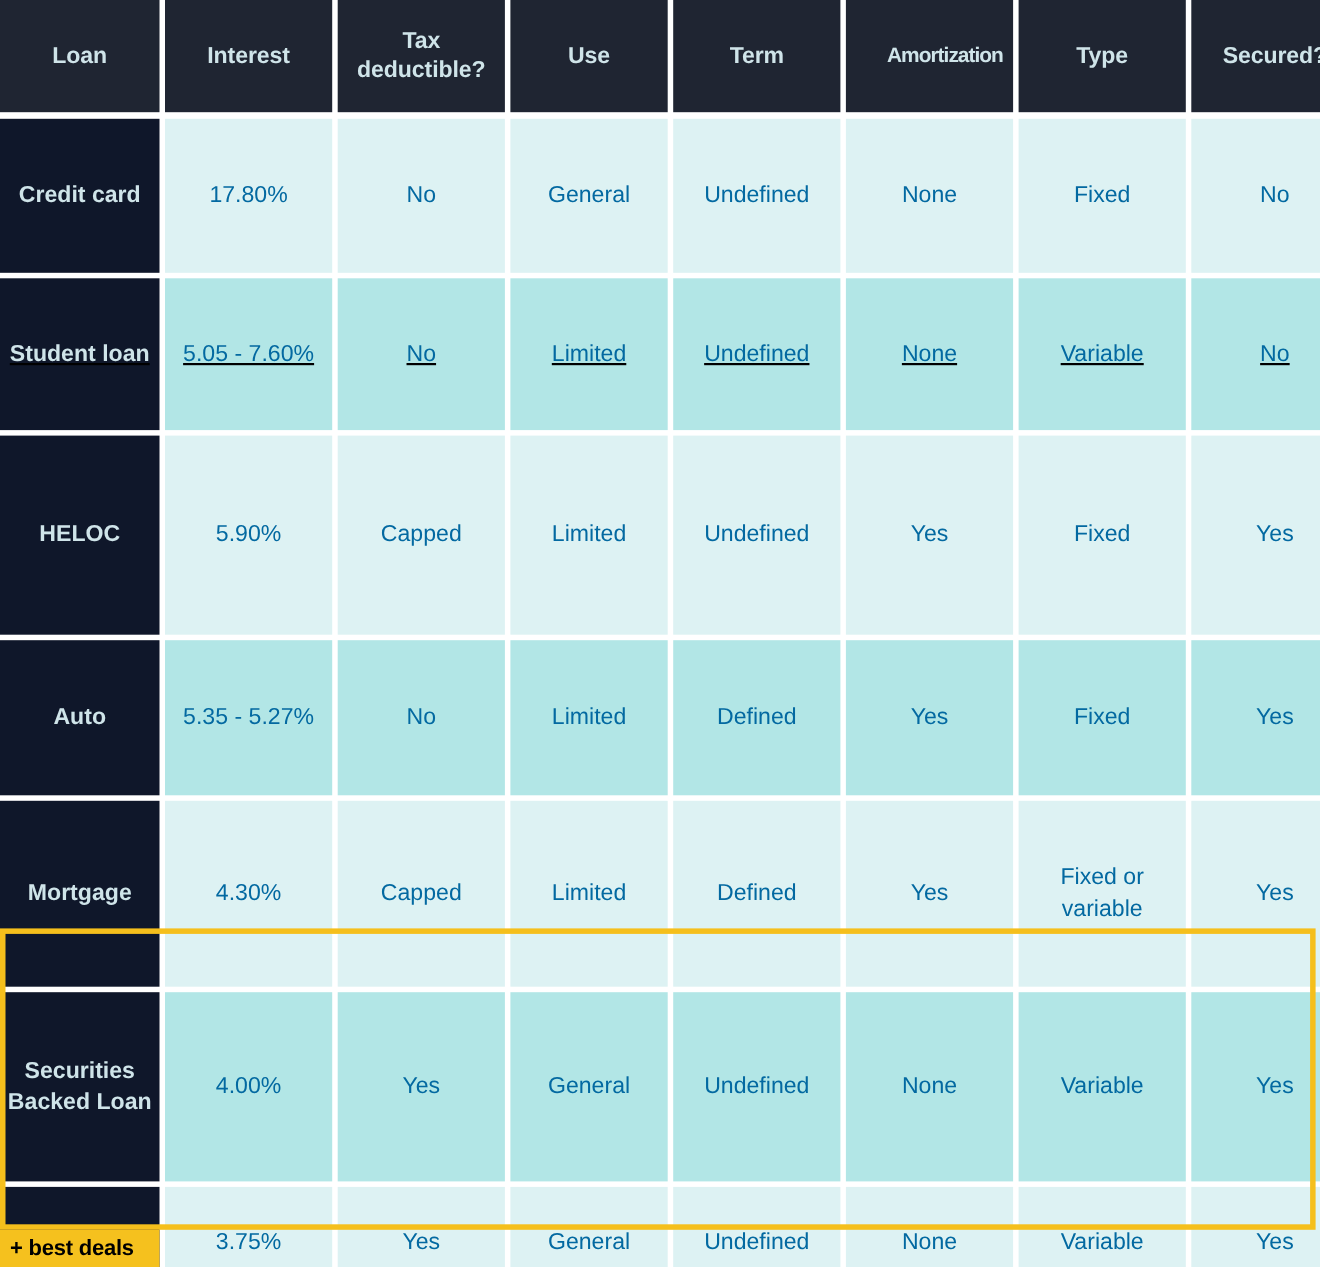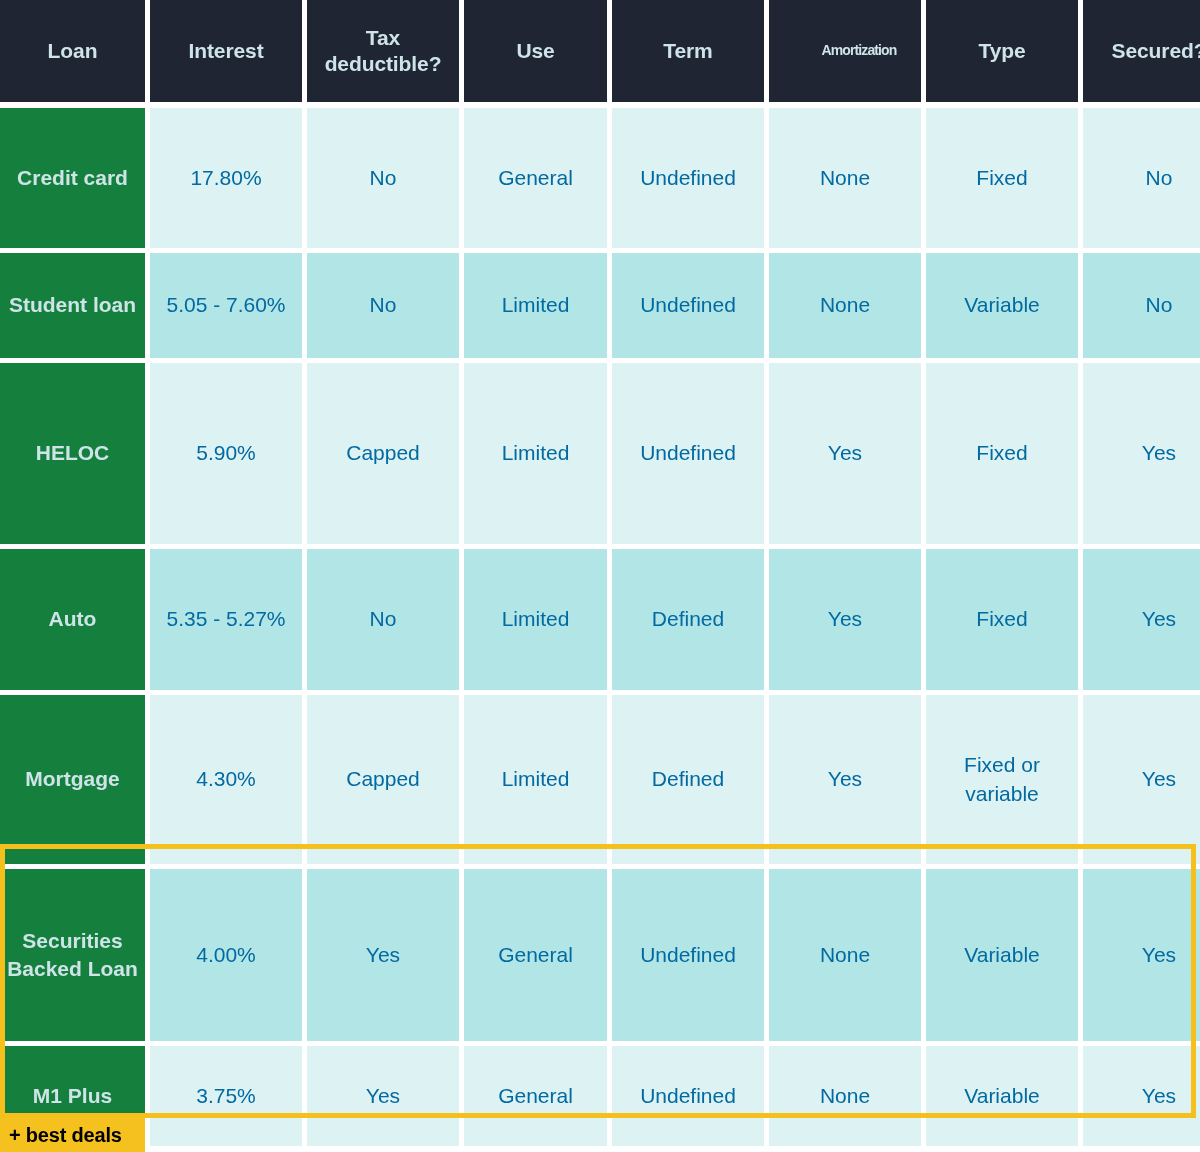--- a/index.html
+++ b/index.html
@@ -41,36 +41,36 @@
     align-items: center;
     justify-content: center;
     text-align: center;
     font-size: 21px;
     font-weight: 700;
     line-height: 1.25;
     padding: 0 4px;
     box-sizing: border-box;
     letter-spacing: -0.1px;
   }
-  .th.tight { font-size: 14px; letter-spacing: -0.9px; padding-left: 32px; }
+  .th.tight { font-size: 19px; letter-spacing: -0.9px; padding-left: 32px; }
 
   
   .row {
     margin-bottom: 5px;
   }
   .row.r1 { height: 140px; }
-  .row.r2 { height: 105px; }
+  .row.r2 { height: 138px; text-decoration: underline; }
   .row.r3 { height: 181px; }
   .row.r4 { height: 141px; }
   .row.r5 { height: 169px; }
   .row.r6 { height: 172px; }
   .row.r7 { height: 100px; margin-bottom: 0; }
 
   .rowhead {
-    background: #15803d;
+    background: #0f172a;
     color: #cfe4e9;
     display: flex;
     align-items: center;
     justify-content: center;
     text-align: center;
     font-size: 21px;
     font-weight: 700;
     line-height: 1.35;
     padding: 0 6px;
     box-sizing: border-box;

